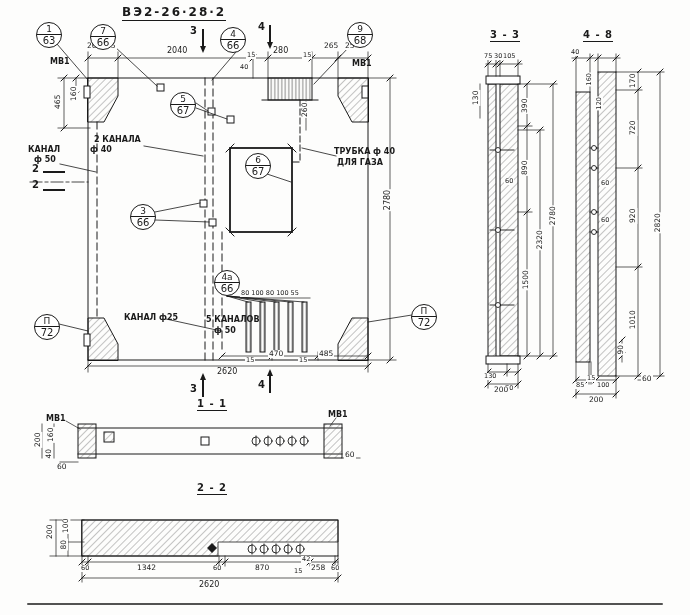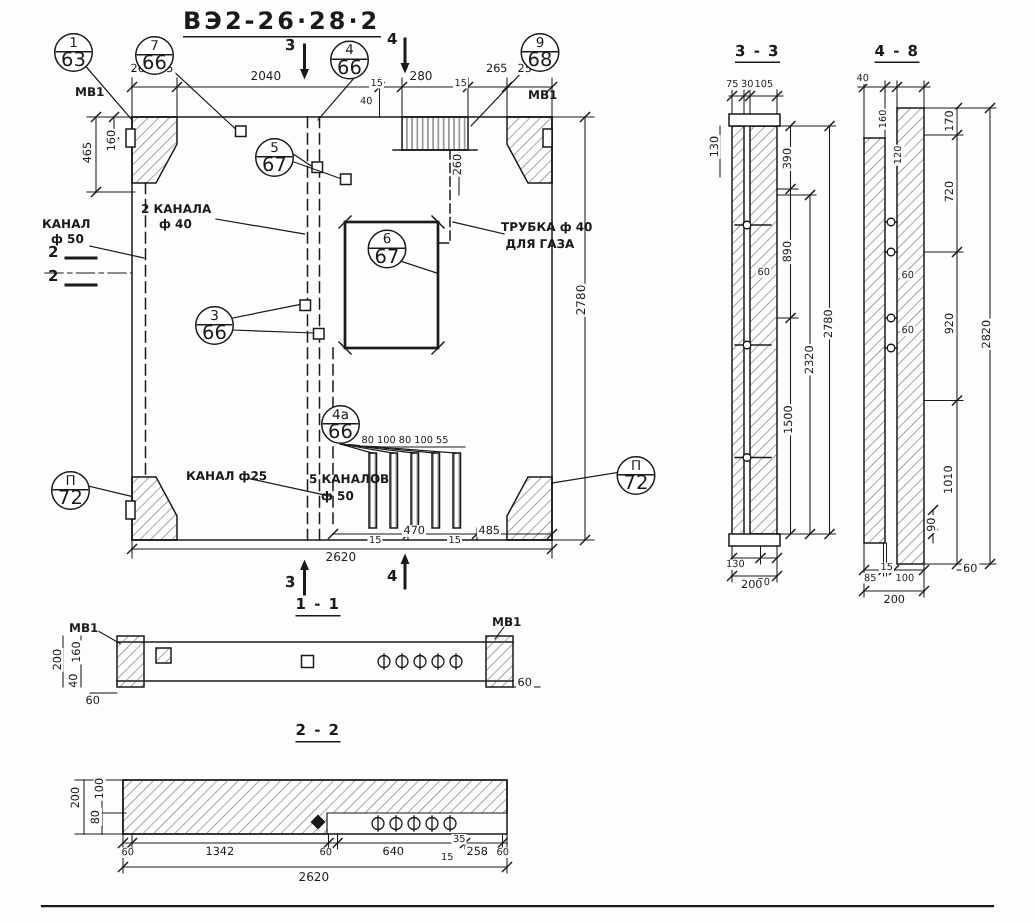--- a/index.html
+++ b/index.html
@@ -5,26 +5,26 @@
   * { margin:0; padding:0; box-sizing:border-box; }
   html,body { background:#fff; }
   body { font-family:"DejaVu Sans", sans-serif; color:#1a1a1a; }
   .sheet { position:relative; width:690px; height:615px; background:#fdfdfc; overflow:hidden; }
   .linework { position:absolute; left:0; top:0; z-index:1; }
   .lbl { position:absolute; z-index:2; font-size:8px; line-height:1; white-space:nowrap; color:#1a1a1a; }
   .dim { background:#fdfdfc; padding:0 1px; }
   .fs6 { font-size:6.5px; } .fs7 { font-size:7.5px; } .fs10 { font-size:10px; }
   .rot { transform:rotate(-90deg); }
   .bold { font-weight:bold; }
-  .title { font-size:16px; font-weight:bold; letter-spacing:2px; border-bottom:1.2px solid #1a1a1a; padding-bottom:2px; }
+  .title { font-size:12px; font-weight:bold; letter-spacing:2px; border-bottom:1.2px solid #1a1a1a; padding-bottom:2px; }
   .sect-title { font-size:10px; font-weight:bold; letter-spacing:1px; border-bottom:1px solid #1a1a1a; padding-bottom:1px; }
   .callout { position:absolute; width:26px; height:26px; border:1.3px solid #1a1a1a; border-radius:50%;
              background:#fff; text-align:center; z-index:3; }
   .callout .cnum { display:block; font-size:9px; line-height:12px; height:12px; border-bottom:1px solid #1a1a1a; }
-  .callout .cden { display:block; font-size:13px; line-height:11px; }
+  .callout .cden { display:block; font-size:10px; line-height:11px; }
 </style>
 </head>
 <body>
 
 <div class="sheet">
 
   <svg class="linework" width="690" height="615" viewBox="0 0 690 615">
     <defs>
       <pattern id="hd" patternUnits="userSpaceOnUse" width="5" height="5" patternTransform="rotate(45)">
         <line x1="0" y1="0" x2="0" y2="5" stroke="#555" stroke-width="0.7"></line>
@@ -384,21 +384,21 @@
   <span class="lbl fs10 bold" style="left:190px;top:384px">3</span>
   <span class="lbl fs10 bold" style="left:258px;top:380px">4</span>
   <span class="lbl fs10 bold" style="left:32px;top:164px">2</span>
   <span class="lbl fs10 bold" style="left:32px;top:180px">2</span>
 
   <span class="lbl bold" style="left:50px;top:58px">МВ1</span>
   <span class="lbl bold" style="left:352px;top:60px">МВ1</span>
   <span class="lbl bold" style="left:28px;top:146px">КАНАЛ</span>
   <span class="lbl bold" style="left:34px;top:156px">ф 50</span>
   <span class="lbl bold" style="left:94px;top:136px">2 КАНАЛА</span>
-  <span class="lbl bold" style="left:106px;top:146px">ф 40</span>
+  <span class="lbl bold" style="left:90px;top:146px">ф 40</span>
   <span class="lbl bold" style="left:334px;top:148px">ТРУБКА ф 40</span>
   <span class="lbl bold" style="left:337px;top:159px">ДЛЯ ГАЗА</span>
   <span class="lbl bold" style="left:124px;top:314px">КАНАЛ ф25</span>
   <span class="lbl bold" style="left:206px;top:316px">5 КАНАЛОВ</span>
   <span class="lbl bold" style="left:214px;top:327px">ф 50</span>
 
   <span class="lbl dim fs7" style="left:86px;top:42px">265</span>
   <span class="lbl dim fs7" style="left:105px;top:42px">25</span>
   <span class="lbl dim" style="left:166px;top:47px">2040</span>
   <span class="lbl dim fs6" style="left:246px;top:52px">15</span>
@@ -427,23 +427,23 @@
   <span class="lbl dim fs7" style="left:56px;top:463px">60</span>
   <span class="lbl dim fs7" style="left:344px;top:451px">60</span>
 
   <span class="lbl sect-title" style="left:197px;top:483px">2 - 2</span>
   <span class="lbl dim fs7 rot" style="left:42px;top:528px">200</span>
   <span class="lbl dim fs7 rot" style="left:58px;top:522px">100</span>
   <span class="lbl dim fs7 rot" style="left:58px;top:541px">80</span>
   <span class="lbl dim fs6" style="left:80px;top:565px">60</span>
   <span class="lbl dim fs7" style="left:136px;top:564px">1342</span>
   <span class="lbl dim fs6" style="left:212px;top:565px">60</span>
-  <span class="lbl dim fs7" style="left:254px;top:564px">640</span>
+  <span class="lbl dim fs7" style="left:254px;top:564px">870</span>
   <span class="lbl dim fs6" style="left:293px;top:568px">15</span>
-  <span class="lbl dim fs6" style="left:301px;top:556px">35</span>
+  <span class="lbl dim fs6" style="left:301px;top:556px">42</span>
   <span class="lbl dim fs7" style="left:310px;top:564px">258</span>
   <span class="lbl dim fs6" style="left:330px;top:565px">60</span>
   <span class="lbl dim" style="left:198px;top:581px">2620</span>
 
   <span class="lbl sect-title" style="left:490px;top:30px">3 - 3</span>
   <span class="lbl dim fs6" style="left:483px;top:53px">75</span>
   <span class="lbl dim fs6" style="left:493px;top:53px">30</span>
   <span class="lbl dim fs6" style="left:502px;top:53px">105</span>
   <span class="lbl dim fs7 rot" style="left:468px;top:94px">130</span>
   <span class="lbl dim fs7 rot" style="left:517px;top:102px">390</span>

